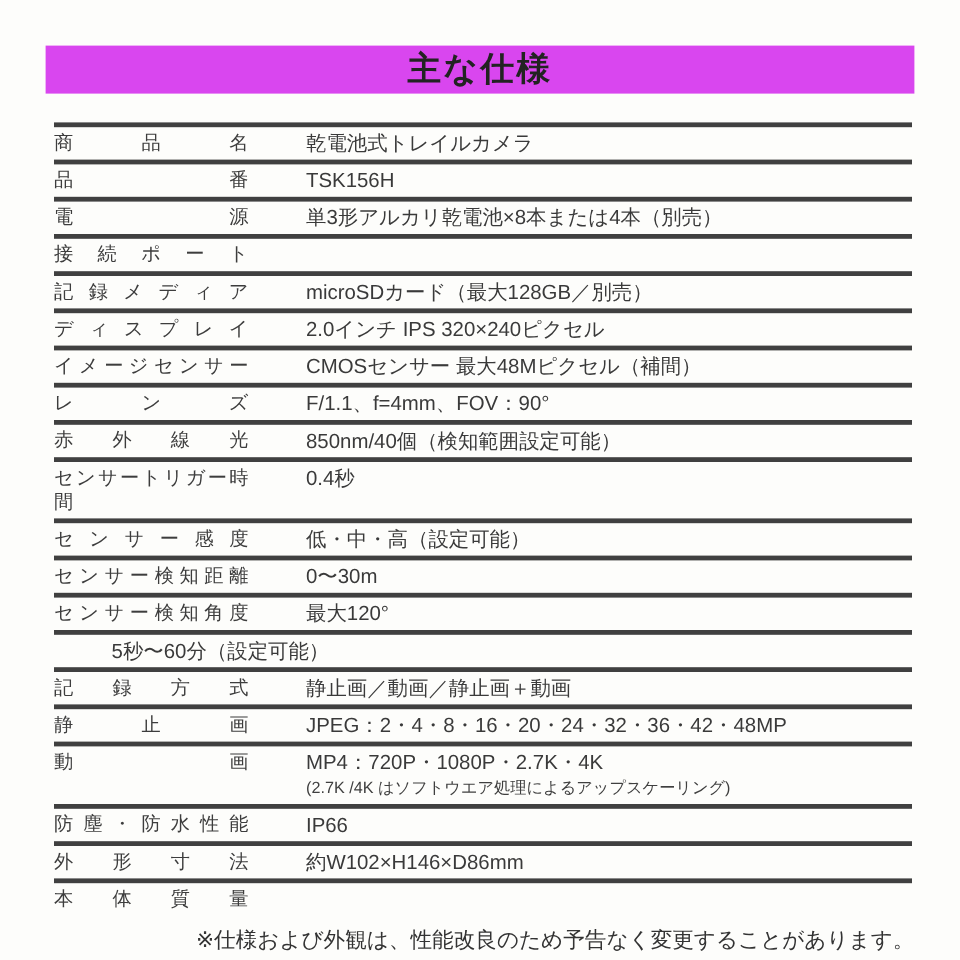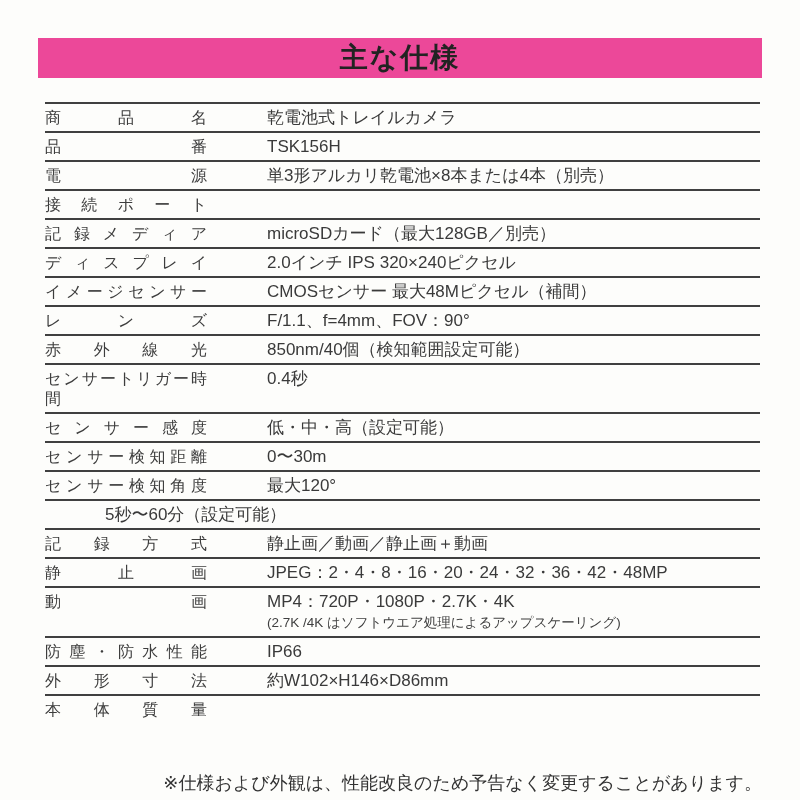--- a/index.html
+++ b/index.html
@@ -15,55 +15,55 @@
     background: #fdfdfb;
     overflow: hidden;
     color: #3a3a3a;
   }
   .title-bar {
     position: absolute;
     left: 38px;
     top: 38px;
     width: 724px;
     height: 40px;
-    background: #ec4899;
+    background: #d946ef;
     display: flex;
     align-items: center;
     justify-content: center;
   }
   .title-text {
     font-size: 28px;
     font-weight: bold;
     color: #222322;
     letter-spacing: 2px;
   }
   .spec-table {
     position: absolute;
     left: 45px;
     top: 102px;
     width: 715px;
   }
   .row {
     display: flex;
     align-items: flex-start;
-    border-top: 2px solid #404040;
+    border-top: 4px solid #404040;
     padding: 4px 0 3px 0;
   }
   .label {
     width: 162px;
     flex: 0 0 162px;
     font-size: 16px;
     line-height: 20px;
     color: #3d3d3d;
     text-align: justify;
     text-align-last: justify;
     -moz-text-align-last: justify;
   }
   .value-wrap {
-    margin-left: 60px;
+    margin-left: 48px;
     flex: 1;
   }
   .value {
     font-size: 17px;
     line-height: 20px;
     color: #3a3a3a;
   }
   .note {
     font-size: 13.5px;
     line-height: 17px;

